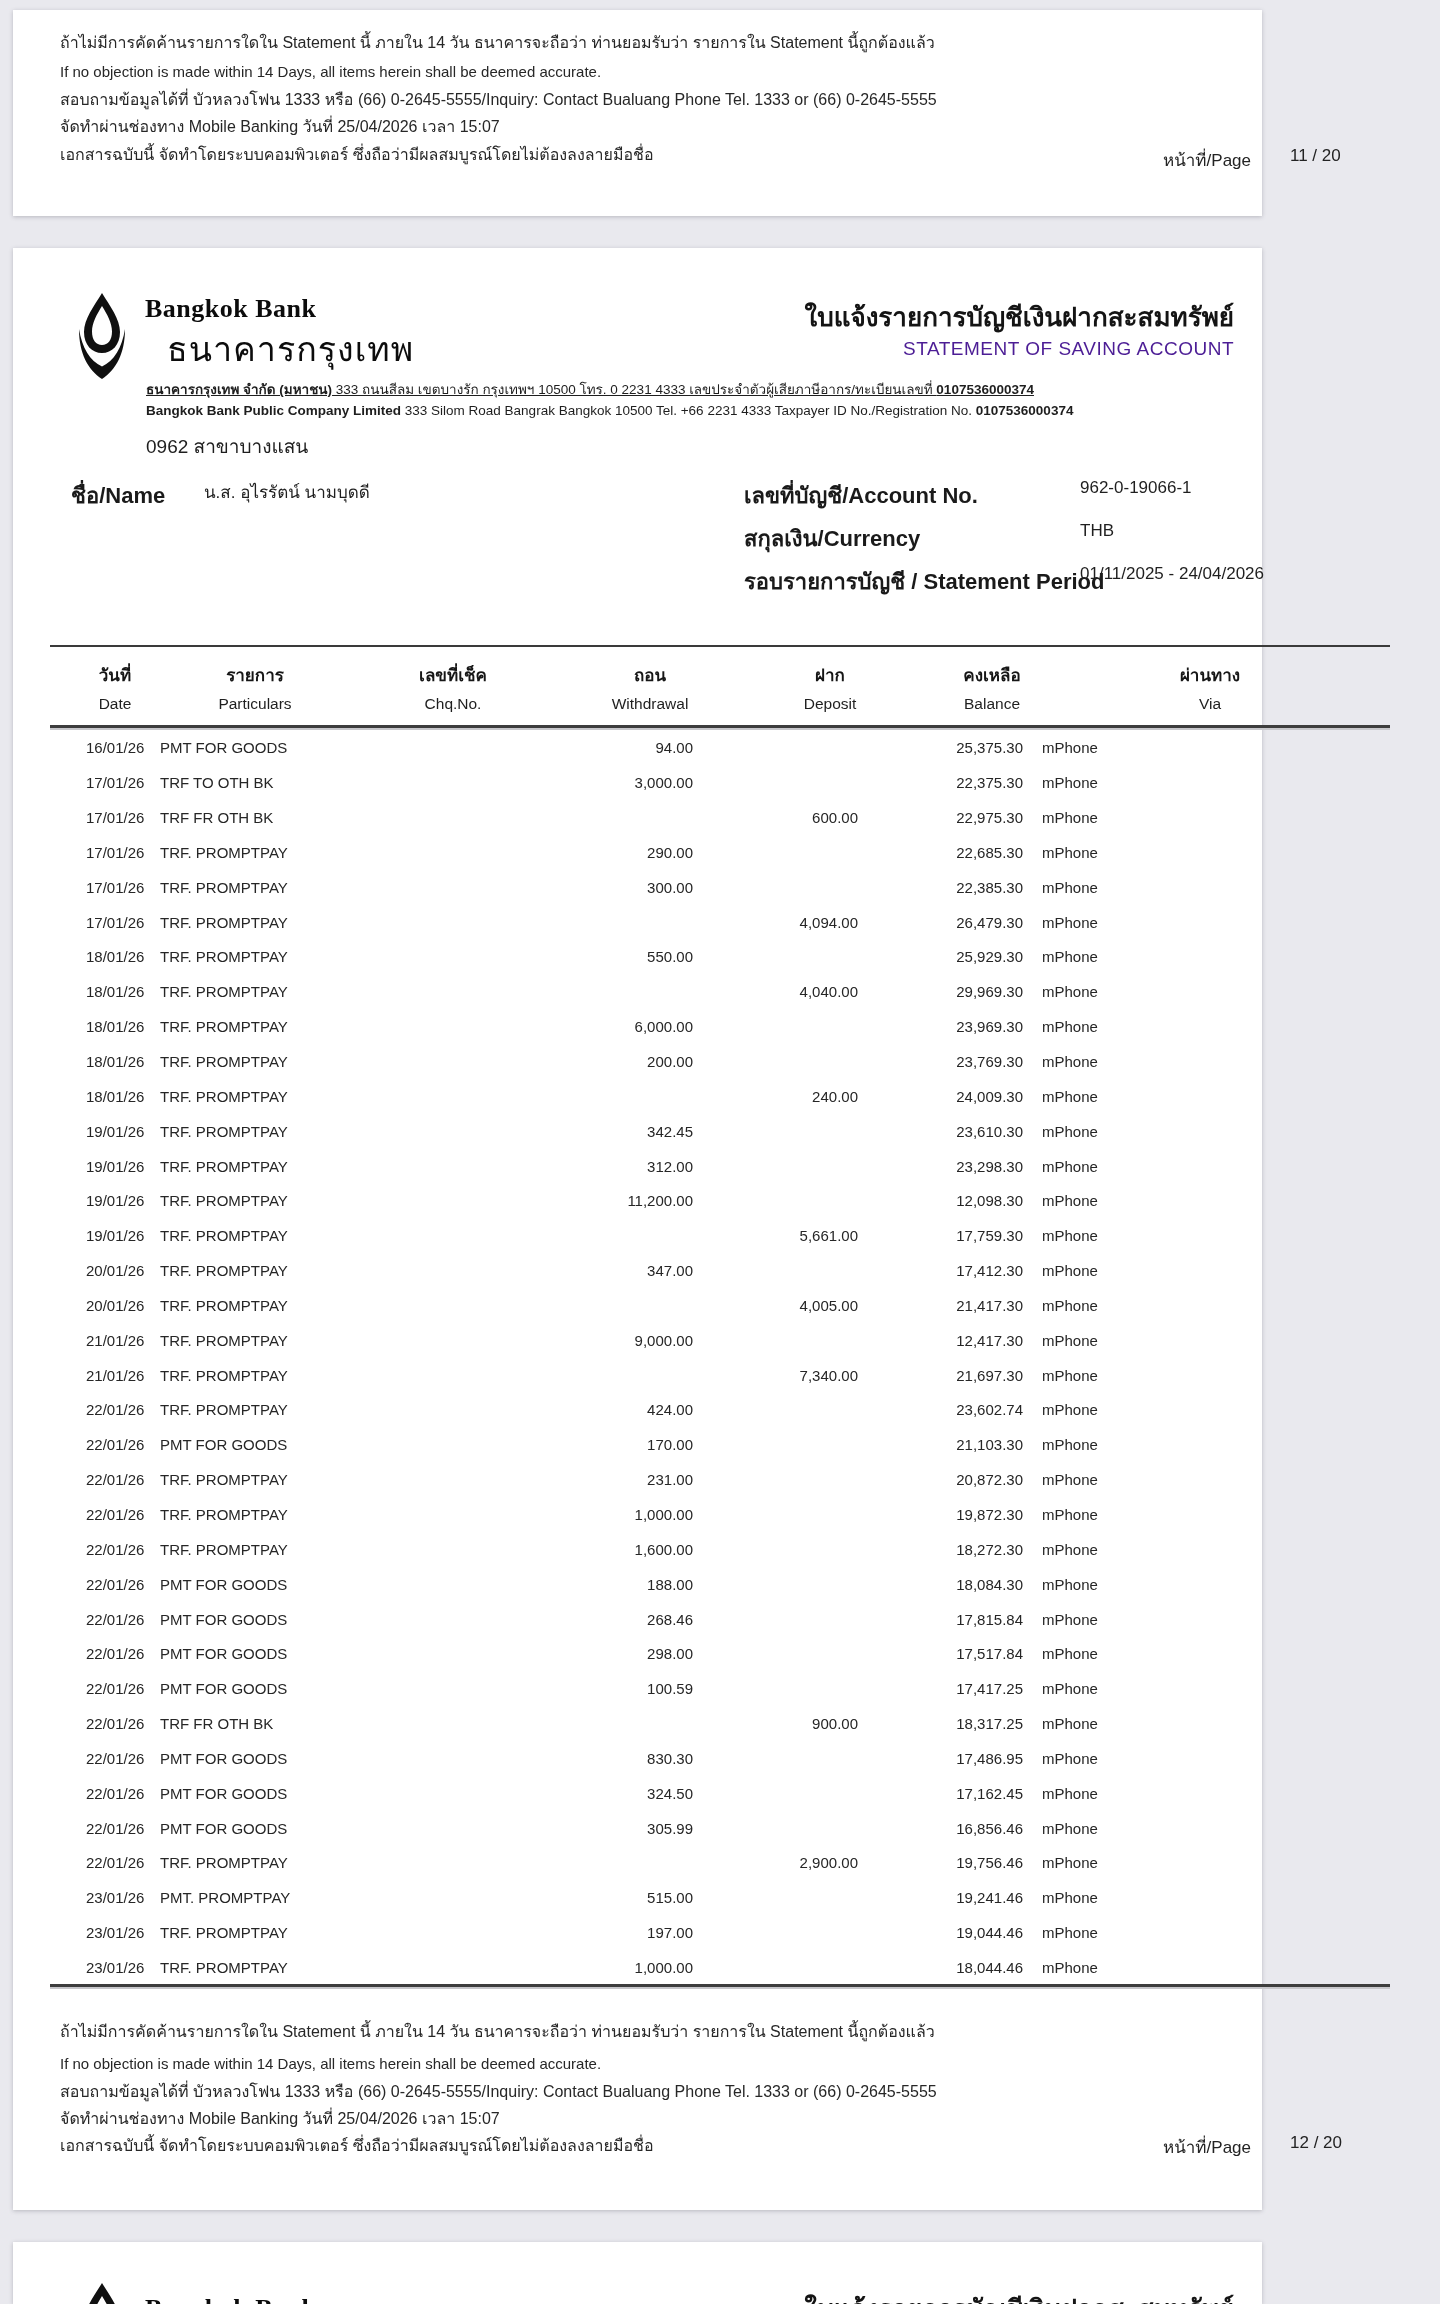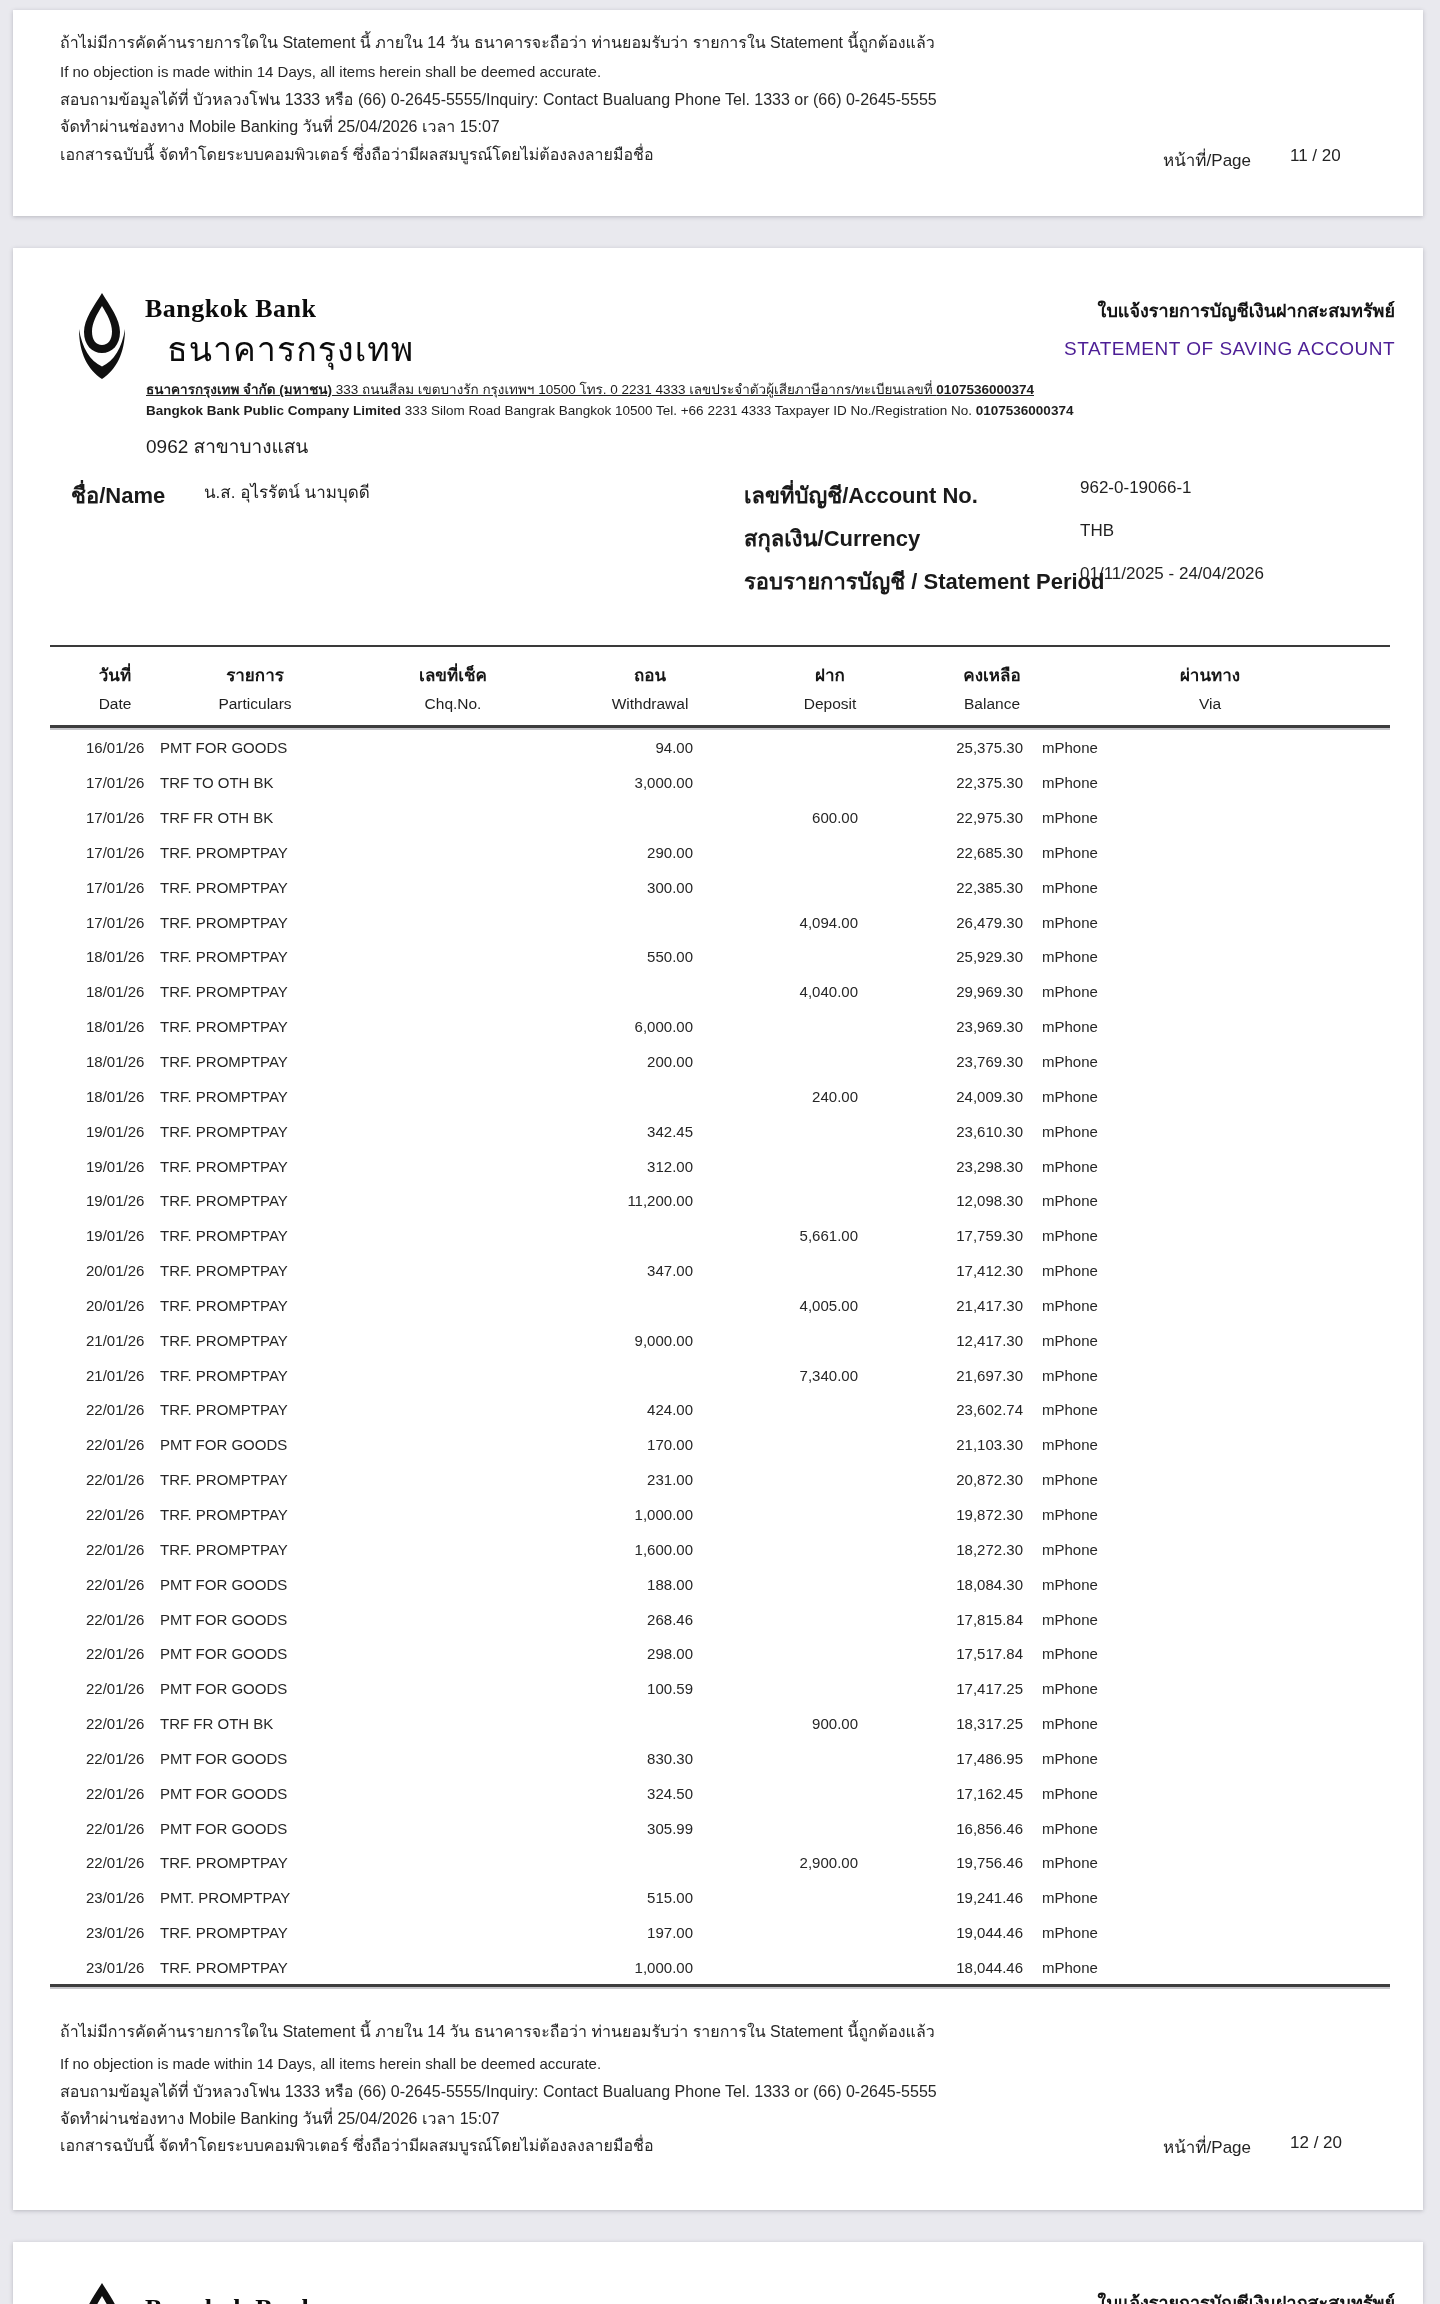--- a/index.html
+++ b/index.html
@@ -2,32 +2,32 @@
 <html><head>
 <meta charset="utf-8">
 <style>
   html,body{margin:0;padding:0;}
   body{
     width:1440px;height:2304px;position:relative;overflow:hidden;
     background:#e9e9ee;
     font-family:"Liberation Sans","DejaVu Sans",sans-serif;
     color:#222;
   }
-  .card{position:absolute;left:13px;width:1410px;background:#ffffff;
+  .card{position:absolute;left:13px;width:1249px;background:#ffffff;
         box-shadow:0 1px 4px rgba(60,60,75,.28);}
   .abs{position:absolute;white-space:nowrap;}
   .footer-line{font-size:16px;color:#272727;line-height:20px;}
   .footer-line.en{font-size:15px;}
   .page-label{font-size:17px;color:#232323;}
   .logo-en{font-family:"Liberation Serif","DejaVu Serif",serif;font-weight:700;font-size:26px;color:#0c0c0c;letter-spacing:.5px;}
   .logo-th{font-weight:400;font-size:34px;color:#0c0c0c;letter-spacing:1px;margin-left:22px;}
   .addr{font-size:13.5px;color:#1e1e1e;line-height:21px;}
   .addr b{font-weight:700;}
   .branch{font-size:19px;color:#1e1e1e;}
-  .doc-title-th{font-size:18px;font-weight:600;color:#141414;}
+  .doc-title-th{font-size:26px;font-weight:600;color:#141414;}
   .doc-title-en{font-size:19px;color:#4c1d95;letter-spacing:.5px;}
   .acct-label{font-size:22px;font-weight:700;color:#1a1a1a;}
   .acct-value{font-size:17px;color:#1f1f1f;}
   .stmt-table{position:absolute;left:37px;top:397px;width:1340px;border-top:2px solid #3a3a3a;}
   .hdr-th{font-size:17px;font-weight:700;color:#161616;transform:translateX(-50%);}
   .hdr-en{font-size:15.5px;color:#1f1f1f;transform:translateX(-50%);}
   .hdr-sep{position:absolute;left:0;width:1340px;top:78px;height:0;
            border-top:3px solid #3d3d3d;border-bottom:2px solid #c7c7cb;}
   .rows{position:absolute;left:0;top:83px;width:1340px;
         border-bottom:3px solid #3d3d3d;box-shadow:0 2px 0 #c7c7cb;}

